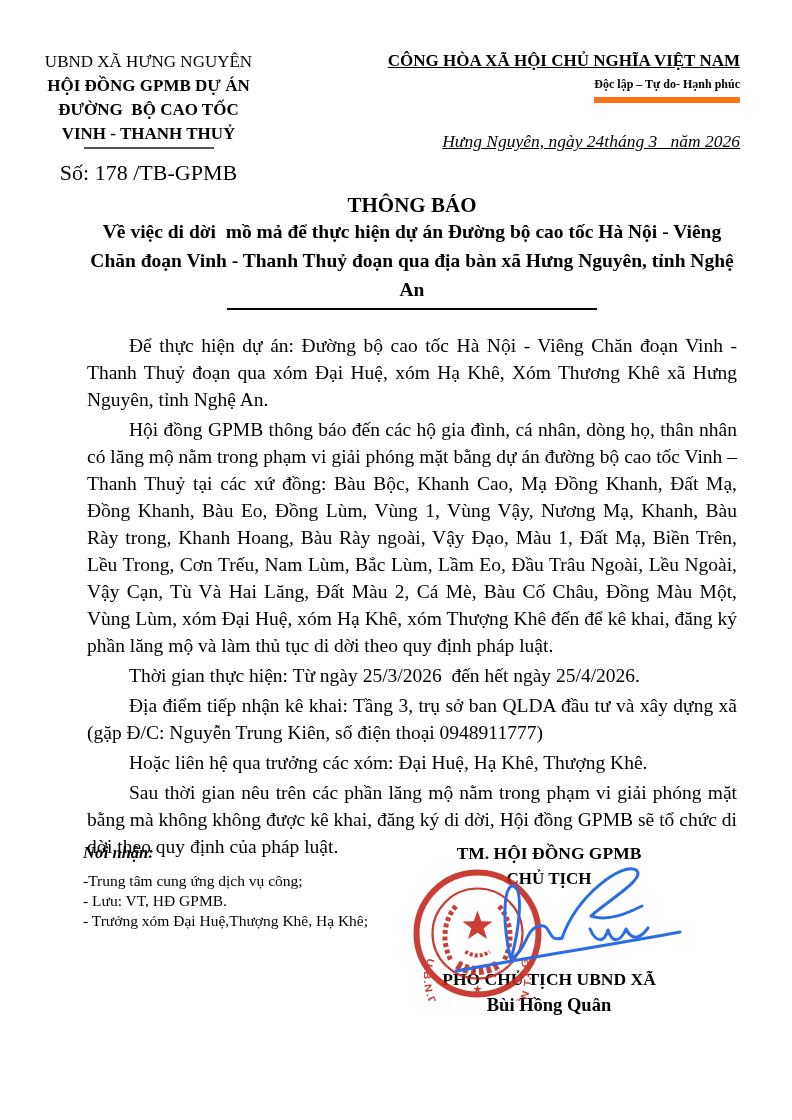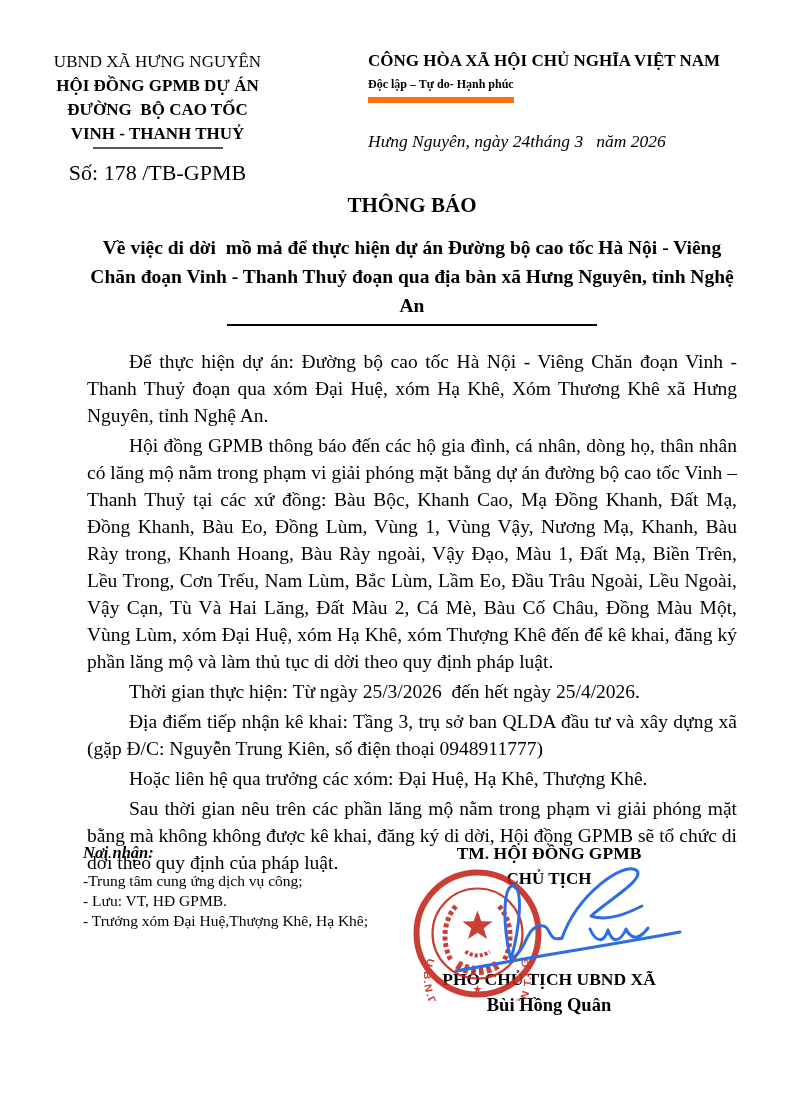--- a/index.html
+++ b/index.html
@@ -5,33 +5,33 @@
   html,body{margin:0;padding:0;background:#fff;}
   .page{
     position:relative;
     width:792px;height:1120px;
     background:#ffffff;
     font-family:"Liberation Serif", serif;
     color:#000;
     overflow:hidden;
   }
   
-  .header{display:flex;padding:50px 52px 0 45px;}
+  .header{display:flex;padding:50px 52px 0 36px;}
   .hdr-left{width:225px;text-align:center;line-height:24px;font-size:17px;}
   .hdr-left .bold{font-weight:bold;}
   .hdr-underline{width:130px;border-bottom:2px solid #555;margin:1px auto 0 auto;}
   .doc-number{margin-top:12px;font-size:22px;white-space:pre;}
-  .hdr-right{margin-left:auto;width:372px;text-align:left;}
+  .hdr-right{margin-left:auto;width:372px;text-align:right;text-decoration:underline;}
   .hdr-right .national{font-weight:bold;font-size:17px;line-height:22px;}
   .hdr-right .motto{font-weight:bold;font-size:12px;line-height:24px;display:inline-block;border-bottom:6px solid #f97316;padding-bottom:1px;}
   .dateline{margin-top:28px;font-style:italic;font-size:17.5px;white-space:pre;}
   
   .title-block{padding:0 55px 0 87px;text-align:center;}
   .doc-title{margin-top:8px;font-weight:bold;font-size:21px;line-height:24px;}
-  .doc-subject{margin-top:16px;font-weight:bold;font-size:19.5px;line-height:29px;white-space:pre-wrap;}
+  .doc-subject{margin-top:0;font-weight:bold;font-size:19.5px;line-height:29px;white-space:pre-wrap;}
   .subject-underline{width:370px;border-bottom:2px solid #000;margin:4px auto 0 auto;}
   
   .body-block{padding:22px 55px 0 87px;}
   .body-block p{
     margin:0 0 3px 0;
     font-size:19.5px;line-height:27px;
     text-align:justify;text-indent:42px;
     white-space:pre-wrap;
   }
   

